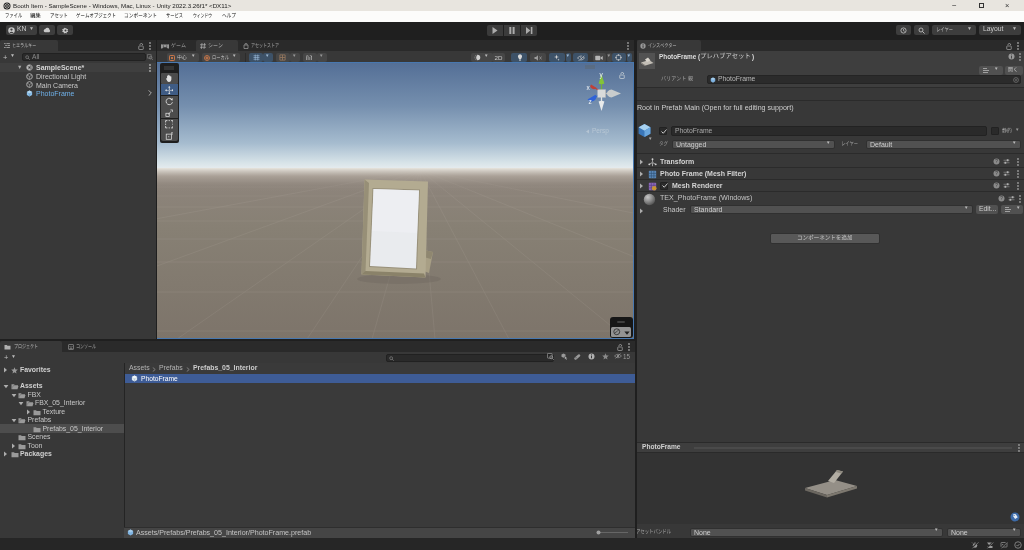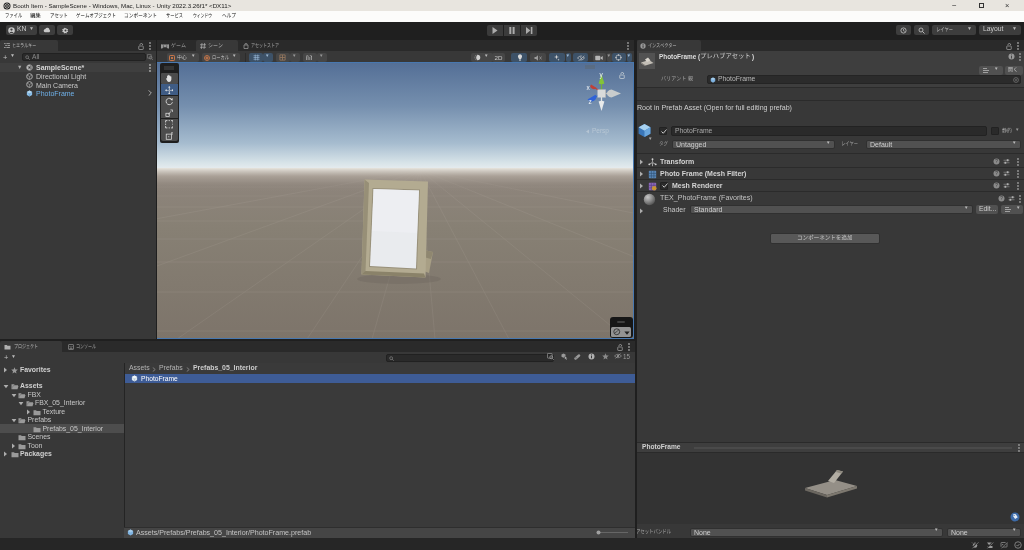--- a/index.html
+++ b/index.html
@@ -485,21 +485,21 @@
 <svg style="position:absolute;left:710px;top:77px" width="6" height="6" viewBox="0 0 16 16">
     <path d="M8 1 14 4.5 V11.5 L8 15 2 11.5 V4.5Z" fill="#7fb3e1"></path>
     <path d="M8 1 14 4.5 8 8 2 4.5Z" fill="#a6cdeb"></path>
   </svg>
 <div style="position:absolute;left:718px;top:75.4px;font-size:6.8px;color:#b8b8b8;font-weight:400;line-height:8.8px;white-space:nowrap;">PhotoFrame</div>
 <svg style="position:absolute;left:1013px;top:76.5px" width="6" height="6" viewBox="0 0 12 12">
     <circle cx="6" cy="6" r="4.8" fill="none" stroke="#8a8a8a" stroke-width="1.2"></circle>
     <circle cx="6" cy="6" r="1.6" fill="#8a8a8a"></circle>
   </svg>
 <div style="position:absolute;left:637px;top:100px;width:387px;height:1px;background:#2b2b2b"></div>
-<div style="position:absolute;left:637px;top:104.2px;font-size:7.1px;color:#cfcfcf;font-weight:400;line-height:9.1px;white-space:nowrap;">Root in Prefab Asset (Open for full editing prefab)</div>
+<div style="position:absolute;left:637px;top:104.2px;font-size:7.1px;color:#cfcfcf;font-weight:400;line-height:9.1px;white-space:nowrap;">Root in Prefab Main (Open for full editing support)</div>
 <svg style="position:absolute;left:637px;top:123px" width="15" height="15" viewBox="0 0 16 16">
     <path d="M8 1 14.3 4.6 V11.4 L8 15 1.7 11.4 V4.6Z" fill="#3a76b8"></path>
     <path d="M8 1 14.3 4.6 8 8.2 1.7 4.6Z" fill="#a8d2f0"></path>
     <path d="M8 8.2 14.3 4.6 V11.4 L8 15Z" fill="#6aa6dc"></path>
   </svg>
 <div style="position:absolute;left:648px;top:136px;font-size:4.5px;color:#aaa;font-weight:400;line-height:6.5px;white-space:nowrap;">▼</div>
 <div style="position:absolute;left:659px;top:127px;width:8px;height:8px;background:#2a2a2a;border-radius:1px;border:1px solid #222"></div>
 <svg style="position:absolute;left:660.5px;top:128.5px" width="6" height="5" viewBox="0 0 12 10">
     <path d="M1 5 L4.5 8.5 L11 1" fill="none" stroke="#c8c8c8" stroke-width="2"></path>
   </svg>
@@ -609,21 +609,21 @@
 <svg style="position:absolute;left:643px;top:193px" width="13" height="13" viewBox="0 0 16 16">
     <defs>
       <radialGradient id="matg" cx="0.35" cy="0.3" r="0.9">
         <stop offset="0" stop-color="#c8c8c8"></stop>
         <stop offset="0.45" stop-color="#888888"></stop>
         <stop offset="1" stop-color="#383838"></stop>
       </radialGradient>
     </defs>
     <circle cx="8" cy="8" r="7" fill="url(#matg)"></circle>
   </svg>
-<div style="position:absolute;left:660px;top:194.2px;font-size:7.1px;color:#c4c4c4;font-weight:400;line-height:9.1px;white-space:nowrap;">TEX_PhotoFrame (Favorites)</div>
+<div style="position:absolute;left:660px;top:194.2px;font-size:7.1px;color:#c4c4c4;font-weight:400;line-height:9.1px;white-space:nowrap;">TEX_PhotoFrame (Windows)</div>
 <svg style="position:absolute;left:998px;top:195px" width="7" height="7" viewBox="0 0 14 14">
     <circle cx="7" cy="7" r="6" fill="#8a8a8a"></circle>
     <text x="4.4" y="10.4" font-size="9.5" fill="#383838" font-family="Liberation Sans">?</text>
   </svg>
 <svg style="position:absolute;left:1008px;top:195px" width="7" height="7" viewBox="0 0 14 14">
     <path d="M1 4.5 H13 M1 9.5 H13" stroke="#8a8a8a" stroke-width="1.4"></path>
     <rect x="7.5" y="2.5" width="3.5" height="4" fill="#b0b0b0"></rect>
     <rect x="3" y="7.5" width="3.5" height="4" fill="#b0b0b0"></rect>
   </svg>
 <svg style="position:absolute;left:1019px;top:195px" width="2" height="8" viewBox="0 0 2 8">

